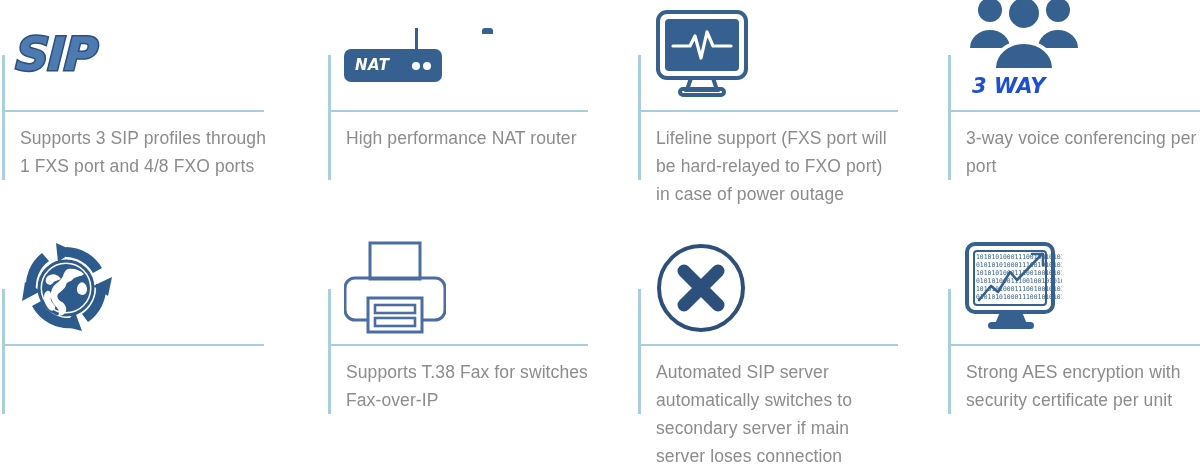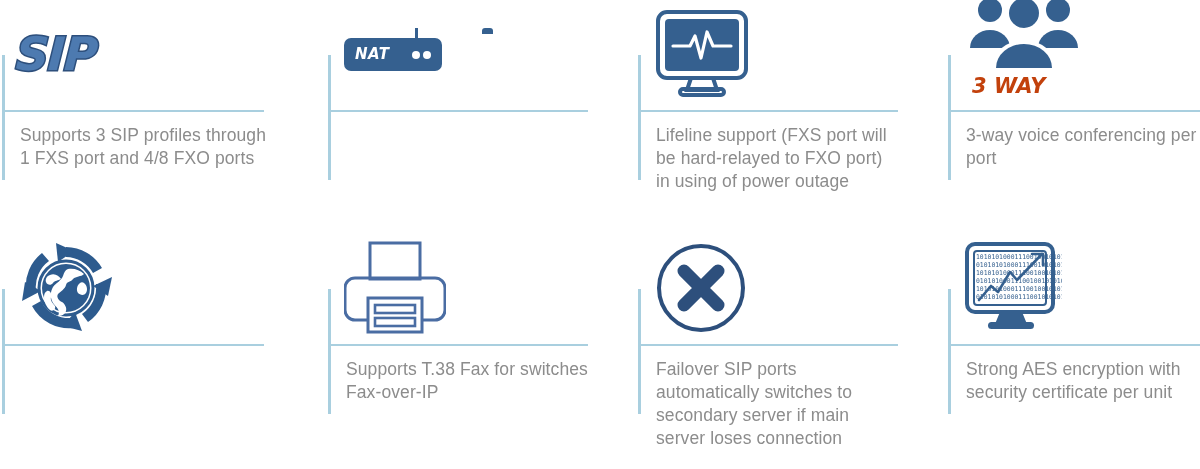--- a/index.html
+++ b/index.html
@@ -58,21 +58,21 @@
   }
   .cell.c2 .icon-area, .cell.c3 .icon-area, .cell.c4 .icon-area { left: 30px; }
 
   .caption {
     position: absolute;
     left: 20px;
     top: 124px;
     width: 250px;
     color: #8c8c8c;
     font-size: 17.5px;
-    line-height: 23px;
+    line-height: 28px;
     letter-spacing: .1px;
   }
   .cell.c2 .caption, .cell.c3 .caption, .cell.c4 .caption { left: 32px; }
   .cell.c3 .caption { width: 240px; }
   .cell.c4 .caption { width: 244px; }
 
   
   .sip-logo {
     font-family: "DejaVu Sans", sans-serif;
     font-weight: bold;
@@ -81,21 +81,21 @@
     letter-spacing: -1px;
     color: #4d7ab0;
     -webkit-text-stroke: 3px #2d4f7c;
     paint-order: stroke fill;
     transform: skewX(-3deg);
   }
 
   
   .nat-router { position: relative; width: 106px; height: 58px; }
   .nat-body {
-    position: absolute; left: 0; bottom: 12px;
+    position: absolute; left: 0; bottom: 1px;
     width: 98px; height: 33px;
     background: #35608f; border-radius: 7px;
   }
   .nat-text {
     position: absolute; left: 11px; top: 7px;
     color: #fff; font-weight: bold; font-style: italic;
     font-size: 15px; letter-spacing: .5px;
     font-family: "DejaVu Sans", sans-serif;
   }
   .nat-dot {
@@ -113,21 +113,21 @@
     width: 11px; height: 6px; background: #35608f;
     border-radius: 3px 3px 0 0;
   }
 
   
   .threeway { position: relative; width: 120px; height: 100px; }
   .tw-label {
     position: absolute; left: 8px; bottom: -2px;
     font-family: "DejaVu Sans", sans-serif;
     font-weight: bold; font-style: italic;
-    font-size: 21px; color: #c2410c; letter-spacing: 0px;
+    font-size: 21px; color: #1d4ed8; letter-spacing: 0px;
   }
 
   svg { display: block; }
 </style>
 </head>
 <body>
 
 <div class="grid">
 
   <div class="cell c1">
@@ -147,35 +147,36 @@
         <div class="nat-ant">
           <div class="nat-ant-tip"></div>
         </div>
         <div class="nat-body">
           <span class="nat-text">NAT</span>
           <span class="nat-dot d1"></span>
           <span class="nat-dot d2"></span>
         </div>
       </div>
     </div>
+    <div class="caption">High performance NAT router</div>
   </div>
 
   <div class="cell c3">
     <div class="v-rule"></div>
     <div class="h-rule"></div>
     <div class="icon-area">
       <svg width="96" height="88" viewBox="0 0 96 88" aria-hidden="true">
         <rect x="4" y="2" width="88" height="66" rx="9" fill="none" stroke="#35608f" stroke-width="4"></rect>
         <rect x="11" y="9" width="74" height="52" rx="4" fill="#35608f"></rect>
         <polyline points="19,36 36,36 41,26 47,48 53,22 59,36 77,36" fill="none" stroke="#ffffff" stroke-width="3.2" stroke-linejoin="round" stroke-linecap="round"></polyline>
         <path d="M37 68 h22 l4 12 h-30 z" fill="none" stroke="#35608f" stroke-width="4"></path>
         <rect x="26" y="79" width="44" height="6" rx="3" fill="none" stroke="#35608f" stroke-width="4"></rect>
       </svg>
     </div>
-    <div class="caption">Lifeline support (FXS port will be hard-relayed to FXO port) in using of power outage</div>
+    <div class="caption">Lifeline support (FXS port will be hard-relayed to FXO port) in case of power outage</div>
   </div>
 
   <div class="cell c4">
     <div class="v-rule"></div>
     <div class="h-rule"></div>
     <div class="icon-area" style="top:-6px;height:104px;">
       <div class="threeway">
         <svg width="120" height="78" viewBox="0 0 120 78" aria-hidden="true">
 
           <circle cx="26" cy="14" r="12" fill="#35608f"></circle>
@@ -245,21 +246,21 @@
 
   <div class="cell c3">
     <div class="v-rule"></div>
     <div class="h-rule"></div>
     <div class="icon-area">
       <svg width="94" height="94" viewBox="0 0 94 94" aria-hidden="true">
         <circle cx="47" cy="47" r="42" fill="none" stroke="#2d4f7c" stroke-width="4"></circle>
         <path d="M30 30 L64 64 M64 30 L30 64" stroke="#2d4f7c" stroke-width="13" stroke-linecap="round"></path>
       </svg>
     </div>
-    <div class="caption">Failover SIP ports automatically switches to secondary server if main server loses connection</div>
+    <div class="caption">Automated SIP server automatically switches to secondary server if main server loses connection</div>
   </div>
 
   <div class="cell c4">
     <div class="v-rule"></div>
     <div class="h-rule"></div>
     <div class="icon-area">
       <svg width="98" height="92" viewBox="0 0 98 92" aria-hidden="true">
         <rect x="3" y="2" width="86" height="68" rx="8" fill="none" stroke="#35608f" stroke-width="4"></rect>
         <rect x="10" y="9" width="72" height="54" rx="3" fill="#ffffff" stroke="#35608f" stroke-width="2"></rect>
         <g fill="#35608f" font-family="DejaVu Sans Mono, monospace" font-size="6.4" letter-spacing="0">

